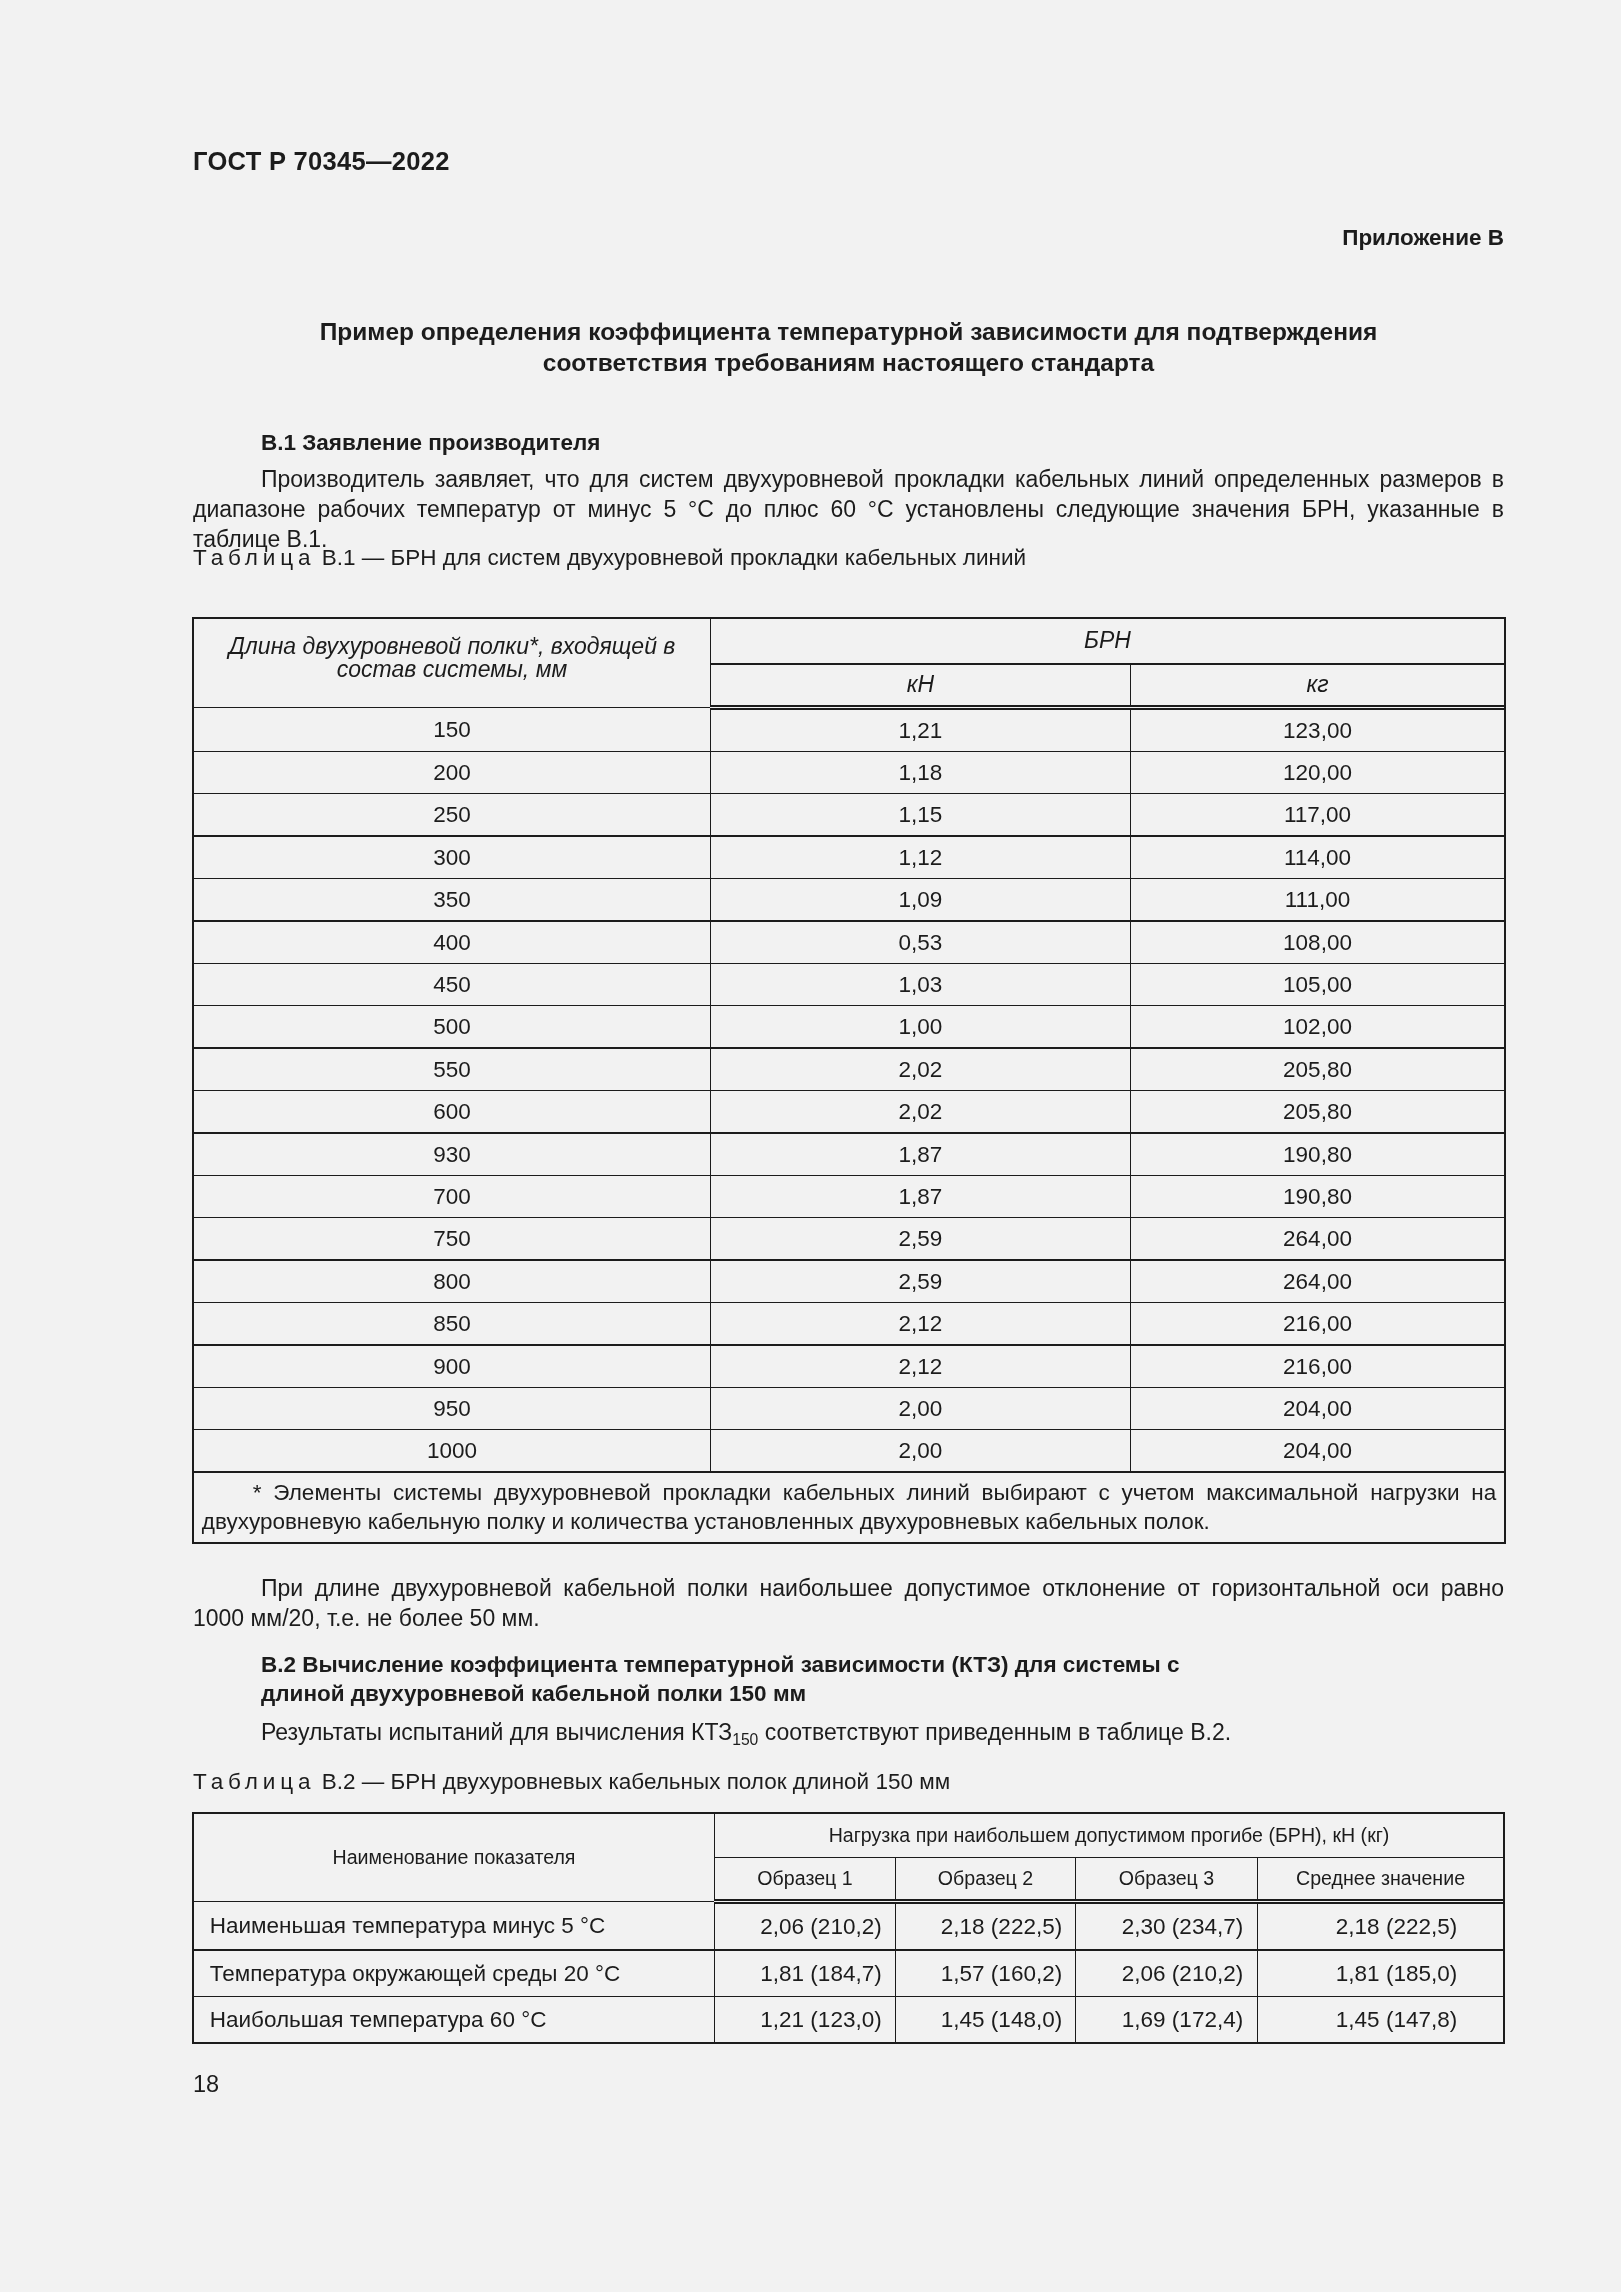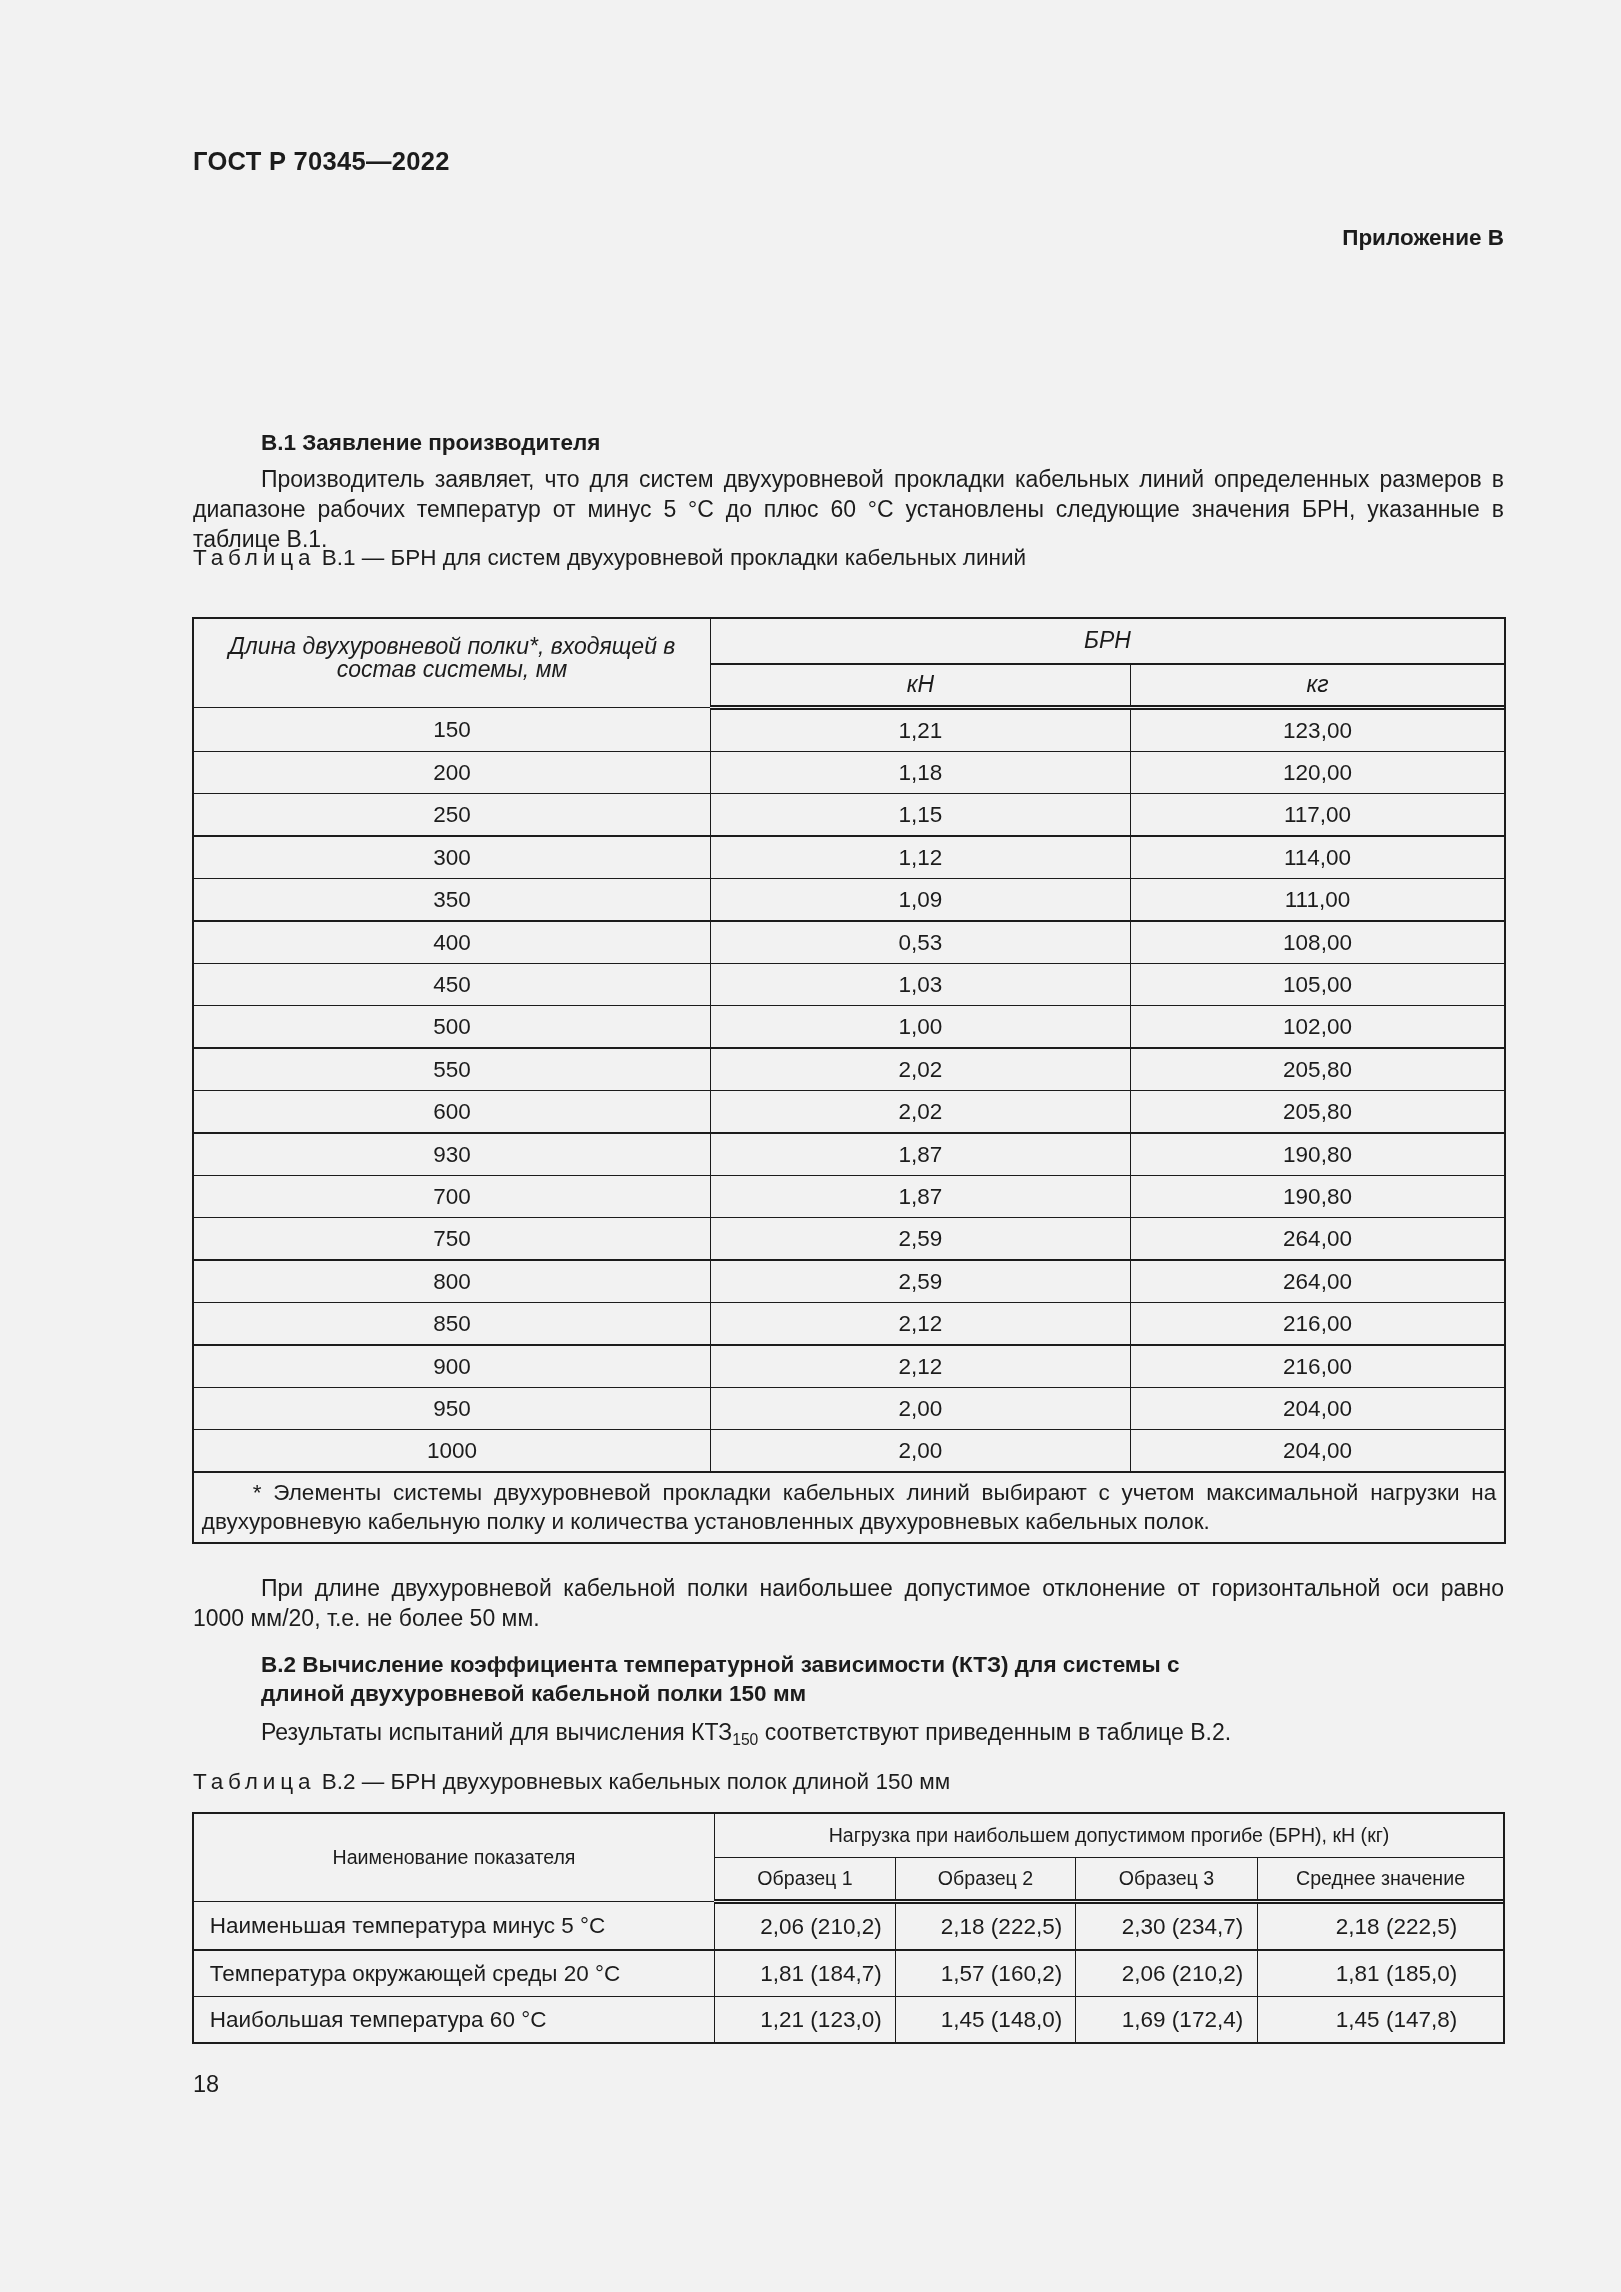--- a/index.html
+++ b/index.html
@@ -86,20 +86,22 @@
   </style>
 </head>
 <body>
 
 <div class="abs doc-code">ГОСТ Р 70345—2022</div>
 
 <div class="abs center-block annex-label">
   <div>Приложение В</div>
 </div>
 <div class="abs center-block annex-title">
+  <div>Пример определения коэффициента температурной зависимости для подтверждения</div>
+  <div>соответствия требованиям настоящего стандарта</div>
 </div>
 
 <div class="abs section-heading" style="top:428px;">В.1 Заявление производителя</div>
 <div class="abs para" style="top:464px;">Производитель заявляет, что для систем двухуровневой прокладки кабельных линий определенных размеров в диапазоне рабочих температур от минус 5 °С до плюс 60 °С установлены следующие значения БРН, указанные в таблице В.1.</div>
 <div class="abs caption" style="top:544px;"><span class="spaced">Таблица</span><span> В.1 — БРН для систем двухуровневой прокладки кабельных линий</span></div>
 
 <table class="grid t1 outer-thick">
   <colgroup>
     <col style="width:517px">
     <col style="width:420px">

